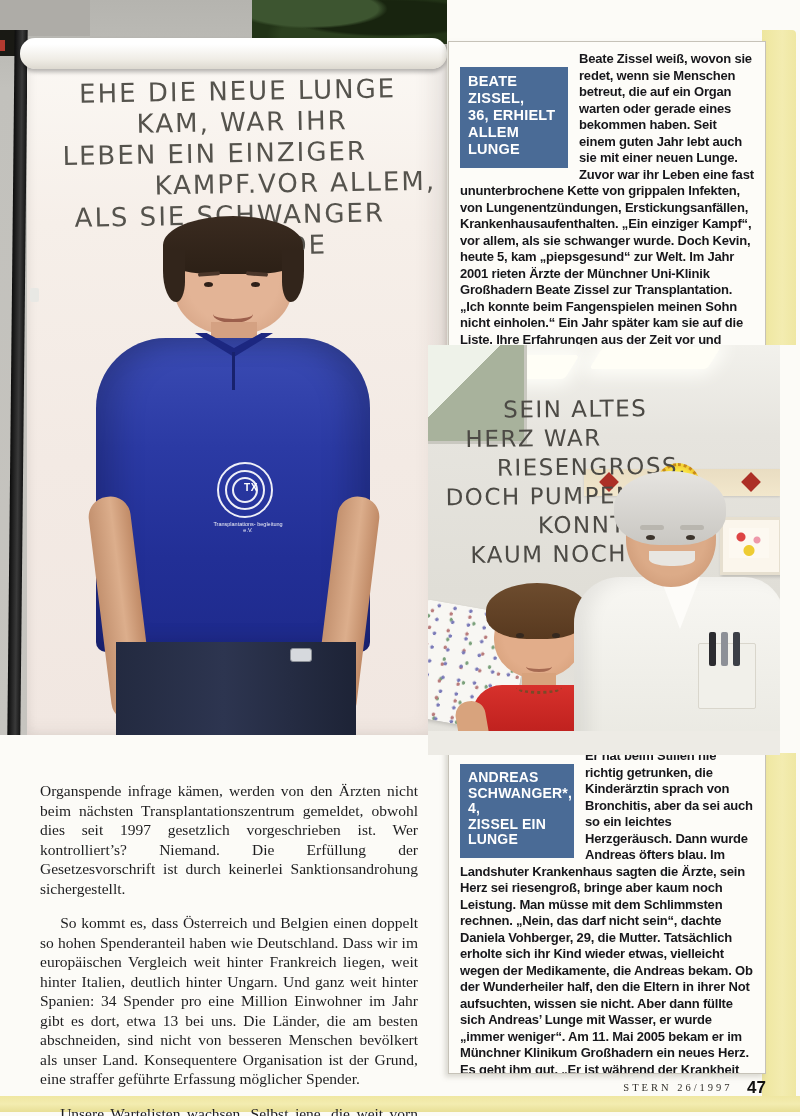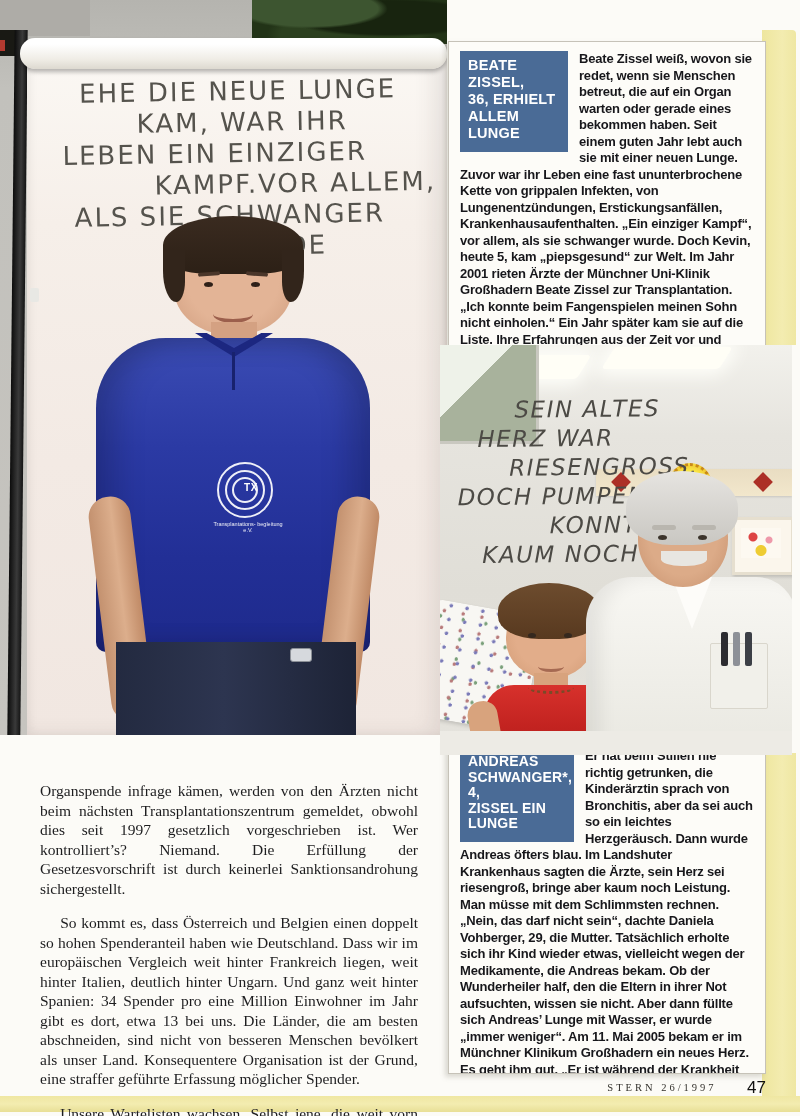--- a/index.html
+++ b/index.html
@@ -65,22 +65,22 @@
       line-height:6px;text-align:center;}
   .w-arm-l{left:100px;top:496px;width:42px;height:226px;border-radius:20px;transform:rotate(-7deg);
       background:linear-gradient(90deg,#c3916f,#dcae8c 55%,#c08a66);}
   .w-arm-r{left:326px;top:496px;width:42px;height:226px;border-radius:20px;transform:rotate(7deg);
       background:linear-gradient(90deg,#c3916f,#dcae8c 55%,#c08a66);}
   .w-pants{left:116px;top:642px;width:240px;height:93px;
       background:linear-gradient(90deg,#232a40,#2d3550 45%,#1d2336);}
   .w-watch{left:290px;top:648px;width:20px;height:12px;background:#d6d9dd;border:1px solid #8b8f96;border-radius:3px;}
 
   
-  .photo-right{position:absolute;left:440px;top:345px;width:352px;height:410px;
-      background:linear-gradient(180deg,#f2f1ec 0%,#e6e4de 22%,#e0ded7 60%,#e5e3dd 100%);overflow:hidden;font-style:italic;}
+  .photo-right{position:absolute;left:428px;top:345px;width:352px;height:410px;
+      background:linear-gradient(180deg,#f2f1ec 0%,#e6e4de 22%,#e0ded7 60%,#e5e3dd 100%);overflow:hidden;}
   .light{background:#fffef6;border-radius:4px;box-shadow:0 0 16px 6px rgba(255,255,250,.95);}
   .l1{left:26px;top:10px;width:118px;height:24px;transform:skewX(-32deg);}
   .l2{left:168px;top:2px;width:118px;height:22px;transform:skewX(-32deg);}
   .window{left:0;top:0;width:96px;height:96px;
       background:linear-gradient(135deg,#eef2e9 0 38%,#a8b29c 38% 100%);
       border-right:3px solid #c9c8c0;border-bottom:3px solid #c9c8c0;}
   .hl2{left:6px;top:50px;width:256px;font-size:23px;line-height:29px;letter-spacing:1.5px;
       transform:rotate(-.6deg);z-index:2;color:#4c4a45;}
   .hl2 .ln0{transform:translateX(14px);}
   .hl2 .ln1{transform:translateX(-28px);}
@@ -136,43 +136,43 @@
                  radial-gradient(circle at 45% 80%,#7aa07a 0 1.5px,transparent 2px),#f8f7f3;
       background-size:16px 14px,19px 17px,23px 20px,auto;box-shadow:1px 2px 4px rgba(0,0,0,.15);}
   .bed{left:0;top:386px;width:352px;height:24px;background:#edebe5;z-index:3;}
 
   
   .panel{position:absolute;background:#fdfcf8;border:1px solid #c6c2b8;
       box-shadow:-3px 3px 5px rgba(120,115,100,.25);padding:9px 11px;overflow:hidden;}
   .panel-beate{left:448px;top:41px;width:294px;height:302px;}
   .panel-andreas{left:448px;top:738px;width:294px;height:316px;}
   .label-box{float:left;background:#4a6b96;color:#fff;font-weight:bold;
-      padding:6px 8px 10px 8px;margin:0 11px 5px 0;letter-spacing:.2px;}
+      padding:6px 8px 10px 8px;margin:16px 11px 5px 0;letter-spacing:.2px;}
   .label-beate{width:92px;font-size:14.5px;line-height:17px;min-height:60px;}
   .label-andreas{width:98px;font-size:14px;line-height:15.5px;min-height:56px;}
   .panel-body{font-weight:bold;font-size:13px;line-height:16.5px;color:#17171b;
       letter-spacing:-.2px;text-align:left;}
 
   
   .strip{background:linear-gradient(90deg,#eee69e,#f3ecb0 60%,#efe7a2);}
   .strip-top{left:762px;top:30px;width:34px;height:315px;border-radius:0 4px 0 0;}
   .strip-bottom{left:762px;top:753px;width:34px;height:344px;}
   .band-bottom{left:0;top:1096px;width:800px;height:16px;
       background:linear-gradient(180deg,#efe7a2,#f3ecb0 50%,#e8df96);}
 
   
   .article{position:absolute;left:25px;top:766px;width:408px;
       font-family:"Liberation Serif",serif;font-size:15.5px;line-height:19.5px;
       color:#1d1d1f;text-align:justify;}
   .article p{margin:15px;}
   .article p.indent{text-indent:1.3em;}
   .footer{position:absolute;right:34px;top:1077px;white-space:nowrap;}
   .footer .mag{font-family:"Liberation Serif",serif;font-size:10.5px;letter-spacing:3px;color:#33312c;}
-  .footer .pnum{font-family:"Liberation Sans",sans-serif;font-weight:normal;font-size:17px;
-      color:#111;margin-left:26px;vertical-align:-2px;}
+  .footer .pnum{font-family:"Liberation Sans",sans-serif;font-weight:bold;font-size:17px;
+      color:#111;margin-left:10px;vertical-align:-2px;}
 </style>
 </head>
 <body>
 
 <div class="page">
 
   <div class="photo-left">
     <div class="abs wall-gap"></div>
     <div class="abs foliage"></div>
     <div class="abs dark-mark"></div>

